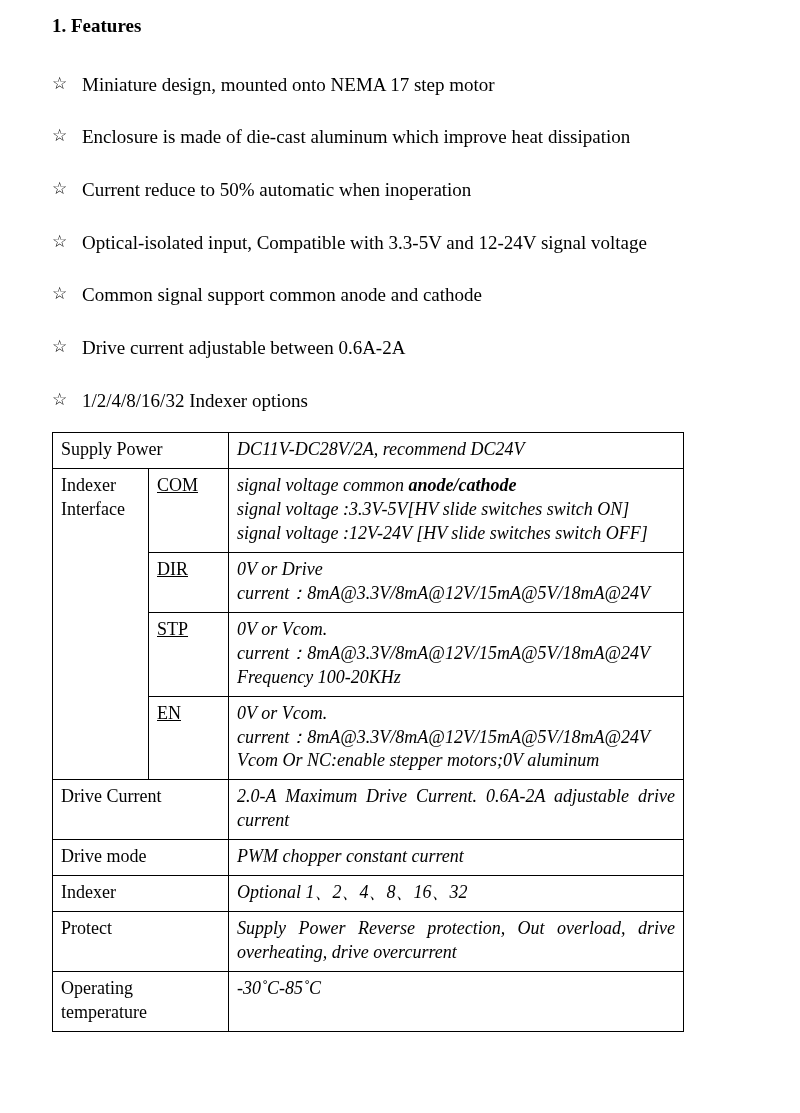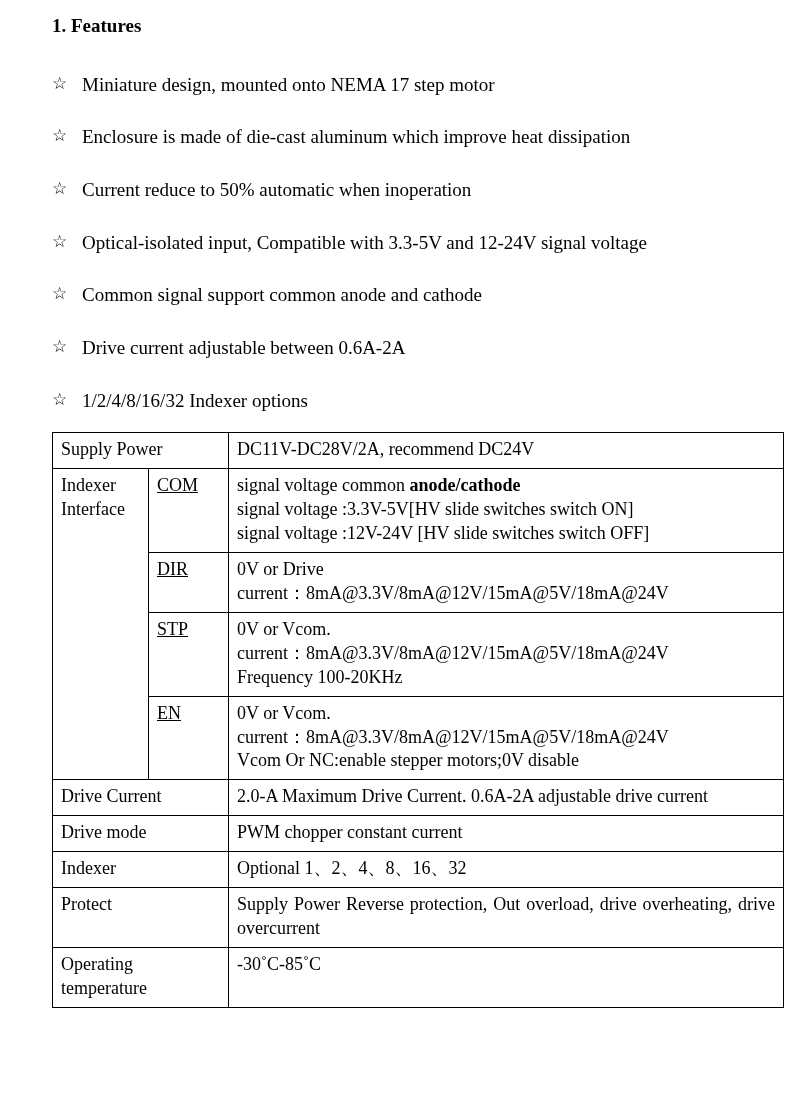--- a/index.html
+++ b/index.html
@@ -49,40 +49,41 @@
   }
   .feature-text {
     flex: 1 1 auto;
   }
   .params-title {
     margin-top: 36px;
   }
   table.params {
     margin-top: 19px;
     border-collapse: collapse;
-    width: 732px;
+    width: 632px;
     table-layout: fixed;
     font-size: 18px;
   }
   table.params td {
     border: 1px solid #000000;
     padding: 5px 8px 6px 8px;
     vertical-align: top;
     line-height: 1.33;
   }
   td.label-cell {
     width: 96px;
   }
   td.sub-cell {
     width: 80px;
     text-decoration: underline;
   }
   td.value-cell {
     text-align: justify;
     text-justify: inter-word;
+    font-style: italic;
   }
   .line {
     display: block;
   }
   .bold {
     font-weight: bold;
   }
   .justify {
     text-align: justify;
     text-align-last: left;
@@ -167,21 +168,21 @@
           <span class="line">current：8mA@3.3V/8mA@12V/15mA@5V/18mA@24V</span>
           <span class="line">Frequency 100-20KHz</span>
         </td>
       </tr>
 
       <tr>
         <td class="sub-cell">EN</td>
         <td class="value-cell">
           <span class="line">0V or Vcom.</span>
           <span class="line">current：8mA@3.3V/8mA@12V/15mA@5V/18mA@24V</span>
-          <span class="line">Vcom Or NC:enable stepper motors;0V disable</span>
+          <span class="line">Vcom Or NC:enable stepper motors;0V aluminum</span>
         </td>
       </tr>
 
       <tr>
         <td class="label-cell" colspan="2">Drive Current</td>
         <td class="value-cell justify">2.0-A Maximum Drive Current. 0.6A-2A adjustable drive current</td>
       </tr>
 
       <tr>
         <td class="label-cell" colspan="2">Drive mode</td>

